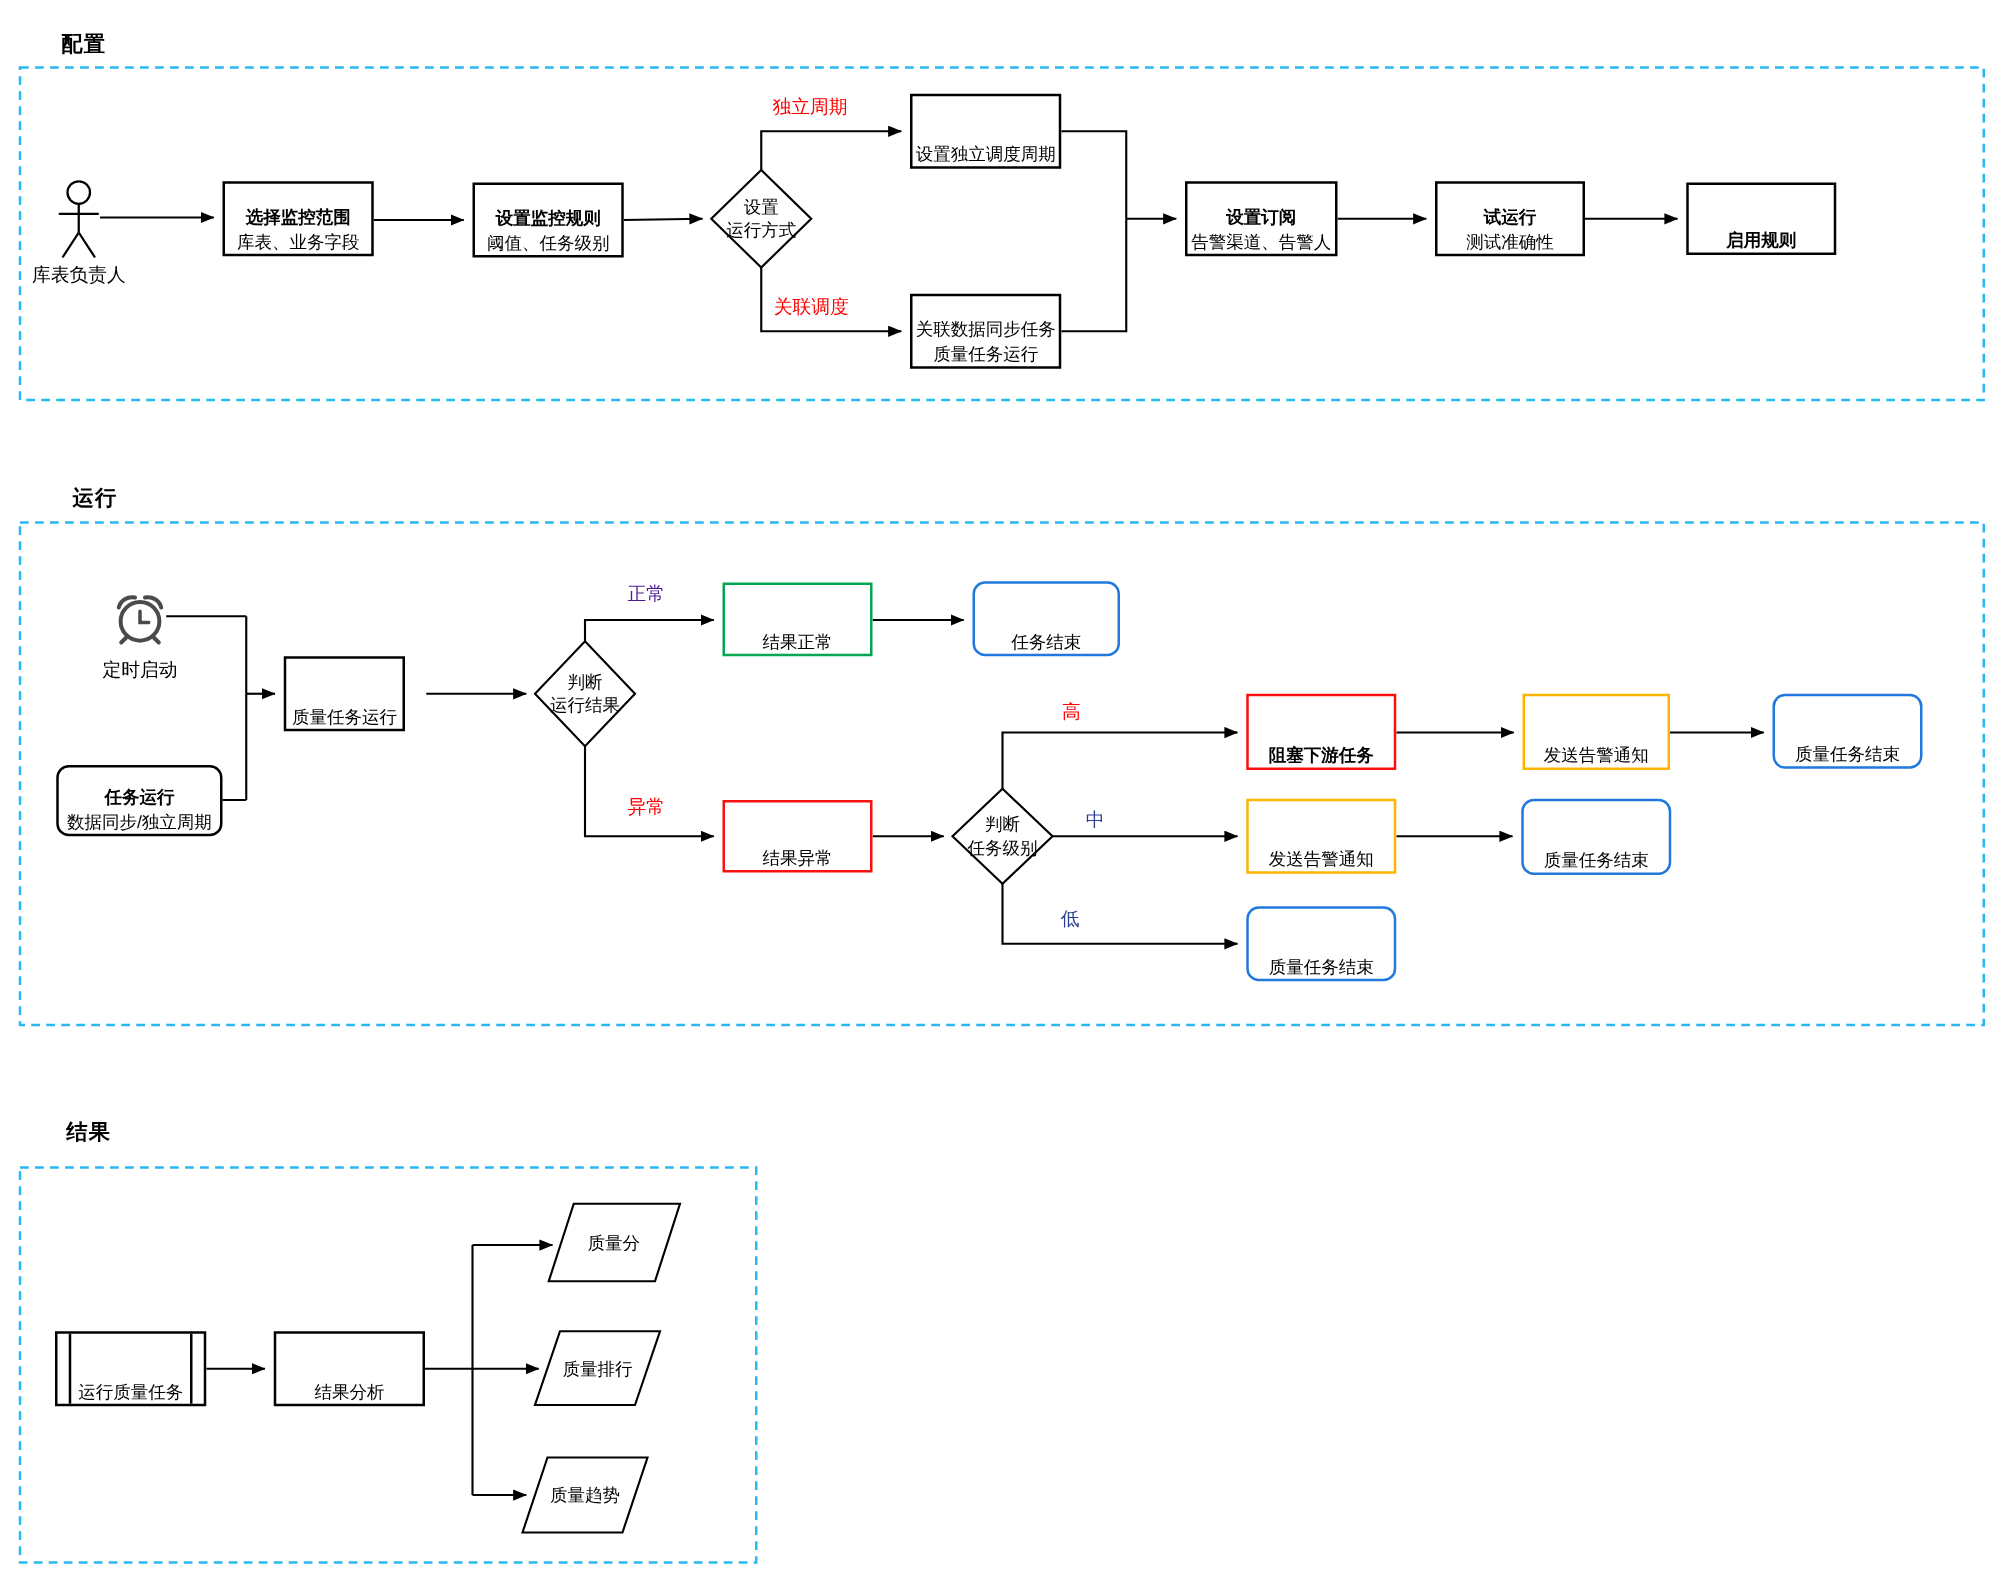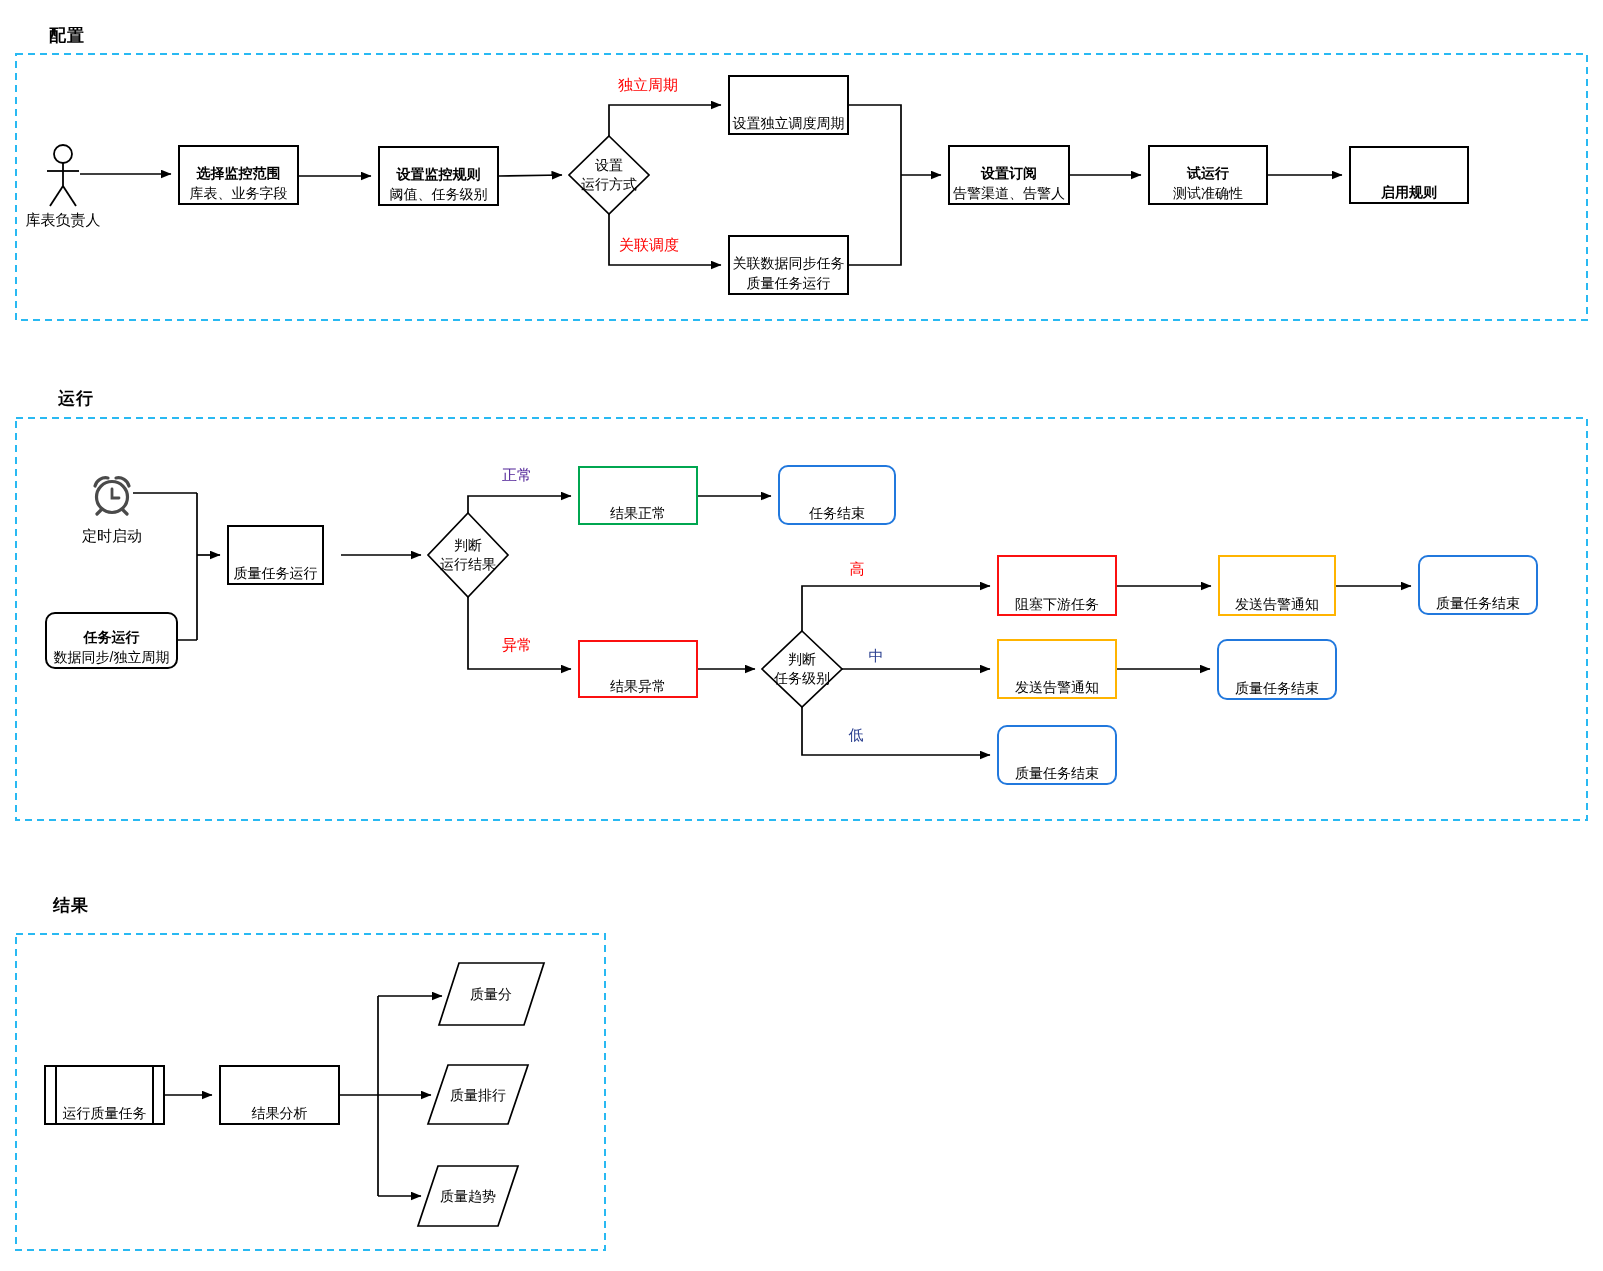--- a/index.html
+++ b/index.html
@@ -184,21 +184,21 @@
     <div>结果异常</div>
   </div>
 
   <div class="overlay" style="left:762px;top:639px;width:80px;height:60px;">
     <div>判断</div>
     <div>任务级别</div>
   </div>
 
   <div class="lbl lred" style="left:837px;top:560px;width:40px;">高</div>
 
-  <div class="node red" style="left:997px;top:555px;width:120px;height:61px;">
+  <div class="node red" style="left:997px;top:555px;width:120px;height:61px;font-weight:bold;">
     <div>阻塞下游任务</div>
   </div>
 
   <div class="node yellow" style="left:1218px;top:555px;width:118px;height:61px;">
     <div>发送告警通知</div>
   </div>
 
   <div class="node blue" style="left:1418px;top:555px;width:120px;height:60px;">
     <div>质量任务结束</div>
   </div>

